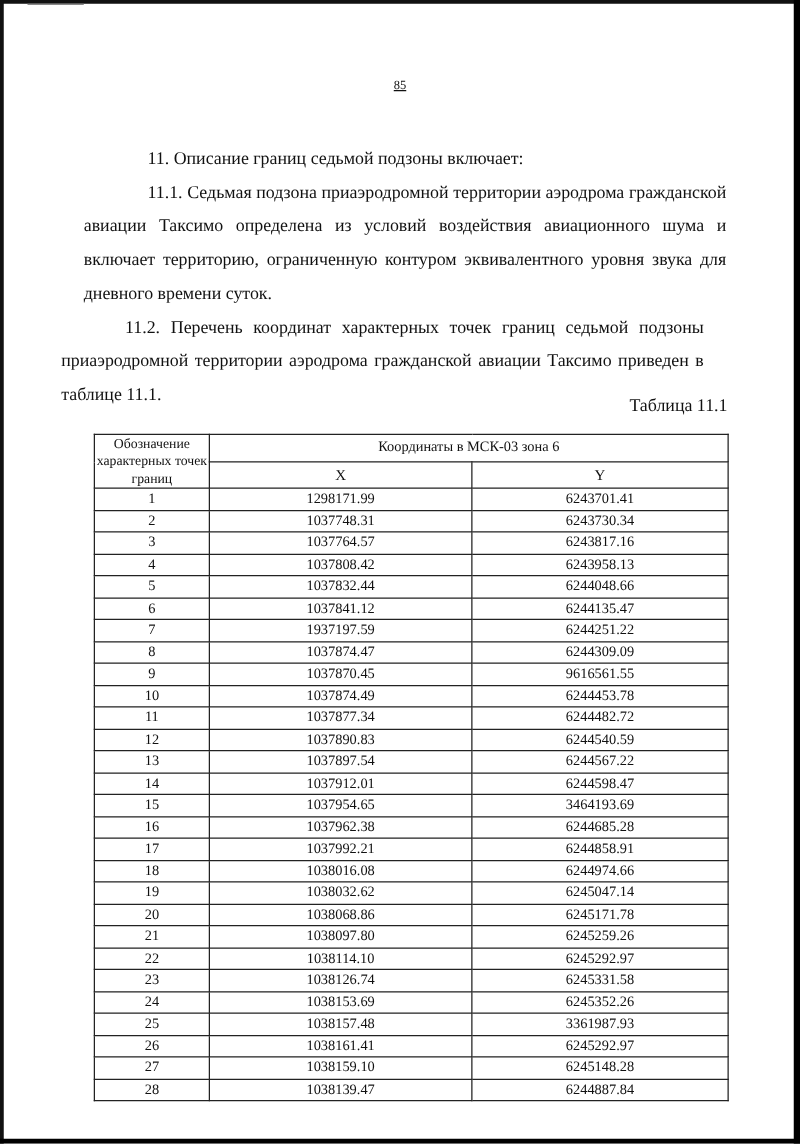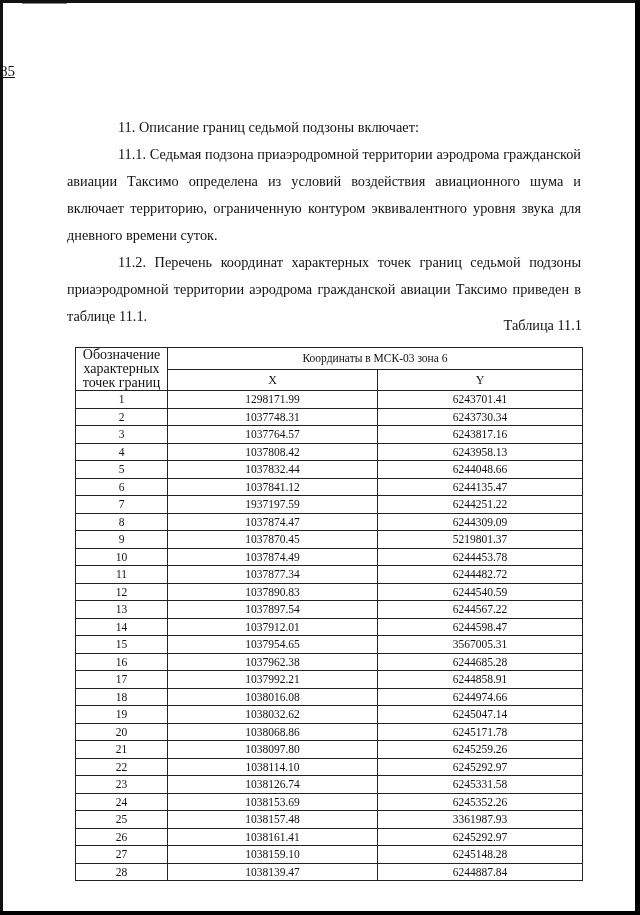--- a/index.html
+++ b/index.html
@@ -10,42 +10,42 @@
     color: #111;
   }
   .scan-edge-top { position: absolute; left: 0; top: 0; width: 640px; height: 3px; background: #111; }
   .scan-edge-top2 { position: absolute; left: 22px; top: 3px; width: 45px; height: 1px; background: #888; }
   .scan-edge-left { position: absolute; left: 0; top: 0; width: 3px; height: 915px; background: #111; }
   .scan-edge-right { position: absolute; right: 0; top: 0; width: 5px; height: 915px; background: #000; }
   .scan-edge-bottom { position: absolute; left: 0; bottom: 0; width: 640px; height: 4px; background: #000; }
 
   .page-number {
     position: absolute; left: 0; width: 640px; top: 63px;
-    text-align: left; font-size: 15px; text-decoration: underline;
+    text-align: center; font-size: 10px; text-decoration: underline;
   }
   .para {
     position: absolute; font-size: 14.3px; line-height: 27px; font-family: Liberation Serif, serif;
   }
   .p-heading { left: 118px; top: 114px; }
   .p-111 { left: 67px; width: 514px; top: 141px; text-align: justify; text-indent: 51px; }
-  .p-112 { left: 67px; width: 514px; top: 249px; text-align: justify; text-indent: 51px; }
+  .p-112 { left: 49px; width: 514px; top: 249px; text-align: justify; text-indent: 51px; }
   .table-caption {
     position: absolute; right: 58px; top: 317px; font-size: 14.3px;
   }
 
   table.coords {
     position: absolute; left: 75px; top: 347px;
     width: 507px; border-collapse: collapse;
     font-size: 11.5px; table-layout: fixed;
   }
   table.coords td, table.coords th {
     border: 1px solid #222; text-align: center; padding: 0;
     font-weight: normal; line-height: 16.5px; height: 16.5px;
   }
-  table.coords th.h-point { width: 91px; line-height: 14px; font-size: 14px; vertical-align: middle; }
+  table.coords th.h-point { width: 91px; line-height: 14px; font-size: 11px; vertical-align: middle; }
   table.coords th.h-coords { height: 21px; margin-top: 16px; }
   table.coords th.h-x, table.coords th.h-y { height: 20px; font-size: 12px; }
   col.c1 { width: 92px; }
   col.c2 { width: 210px; }
   col.c3 { width: 205px; }
 </style>
 </head>
 <body>
 
 <div class="scan-edge-top"></div>
@@ -115,21 +115,21 @@
         <td>6244251.22</td>
       </tr>
       <tr>
         <td>8</td>
         <td>1037874.47</td>
         <td>6244309.09</td>
       </tr>
       <tr>
         <td>9</td>
         <td>1037870.45</td>
-        <td>5219801.37</td>
+        <td>9616561.55</td>
       </tr>
       <tr>
         <td>10</td>
         <td>1037874.49</td>
         <td>6244453.78</td>
       </tr>
       <tr>
         <td>11</td>
         <td>1037877.34</td>
         <td>6244482.72</td>
@@ -145,21 +145,21 @@
         <td>6244567.22</td>
       </tr>
       <tr>
         <td>14</td>
         <td>1037912.01</td>
         <td>6244598.47</td>
       </tr>
       <tr>
         <td>15</td>
         <td>1037954.65</td>
-        <td>3567005.31</td>
+        <td>3464193.69</td>
       </tr>
       <tr>
         <td>16</td>
         <td>1037962.38</td>
         <td>6244685.28</td>
       </tr>
       <tr>
         <td>17</td>
         <td>1037992.21</td>
         <td>6244858.91</td>

